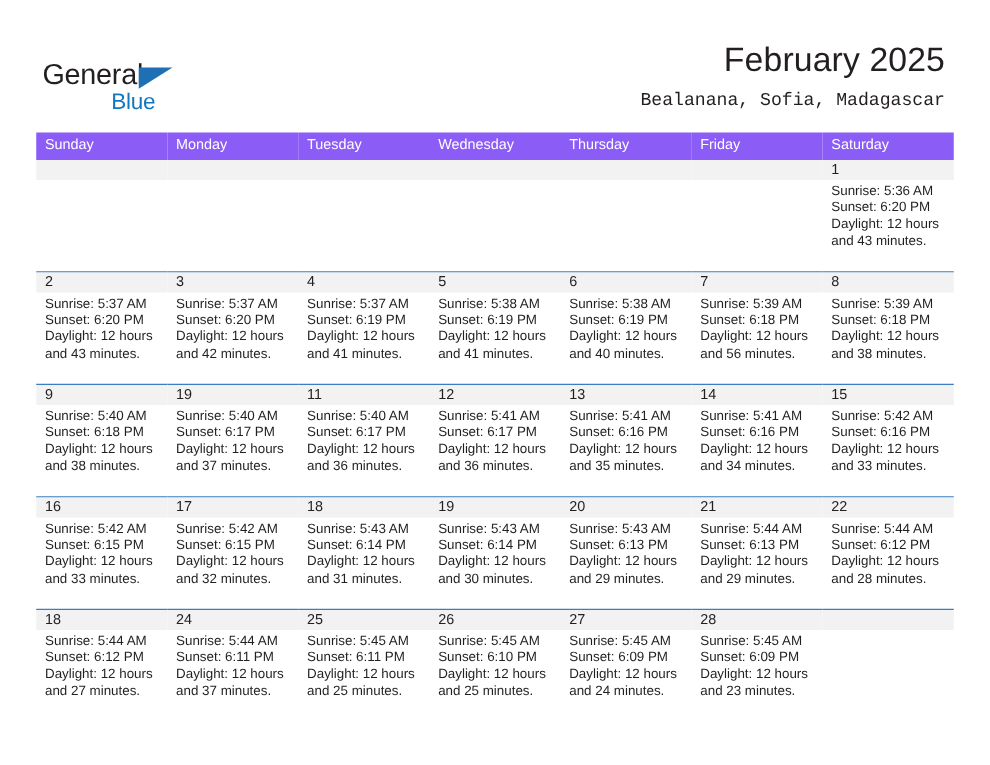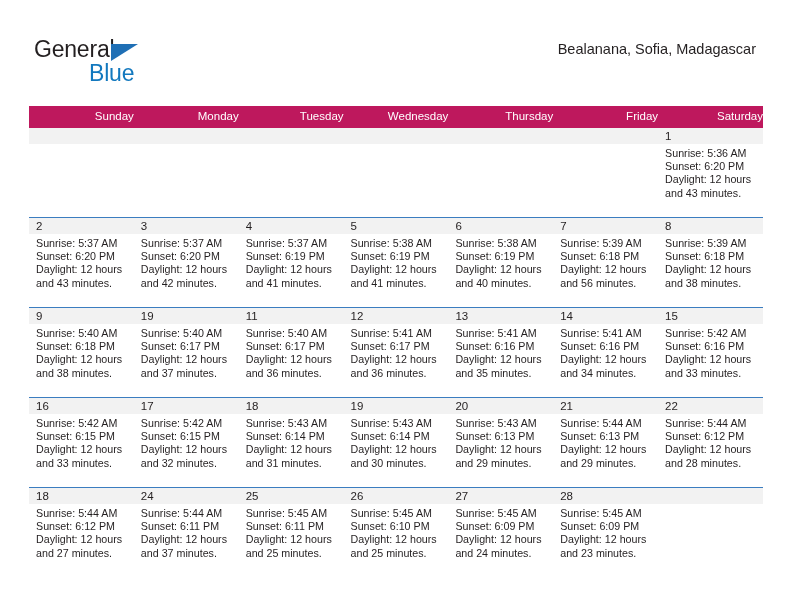--- a/index.html
+++ b/index.html
@@ -28,21 +28,21 @@
     position: absolute;
     left: 0;
     top: 0;
     width: 792px;
     height: 104px;
   }
 
   .brand {
     position: absolute;
     left: 34px;
-    top: 38px;
+    top: 48px;
     width: 170px;
     height: 50px;
     line-height: 1;
   }
   .brand-row1 {
     position: relative;
     height: 26px;
   }
   .brand-general {
     position: absolute;
@@ -59,21 +59,21 @@
     top: 6px;
     width: 0;
     height: 0;
     border-top: 17px solid #1f6fb5;
     border-right: 27px solid transparent;
   }
   .brand-blue {
     position: absolute;
     left: 55px;
     top: 24px;
-    font-size: 23px;
+    font-size: 18px;
     letter-spacing: -0.2px;
     color: #1278be;
     font-family: "Liberation Sans", sans-serif;
   }
 
   .title-block {
     position: absolute;
     right: 36px;
     top: 32px;
     text-align: right;
@@ -85,38 +85,39 @@
     letter-spacing: 0.1px;
     line-height: 32px;
     white-space: nowrap;
   }
   .location-title {
     margin-top: 8px;
     font-size: 14.5px;
     color: #231f20;
     line-height: 18px;
     white-space: nowrap;
+    font-family: Liberation Mono, monospace;
   }
 
   
   .calendar {
     position: absolute;
     left: 29px;
     top: 106px;
     width: 734px;
     border-collapse: collapse;
     table-layout: fixed;
   }
 
   .calendar th {
-    background: #be185d;
+    background: #8b5cf6;
     color: #ffffff;
     font-size: 11.5px;
     font-weight: normal;
-    text-align: right;
+    text-align: left;
     padding: 4px 0 5px 7px;
     height: 11px;
     line-height: 13px;
   }
 
   .calendar td {
     vertical-align: top;
     padding: 0;
     border-top: 1px solid #3b7dc0;
     height: 89px;
@@ -166,20 +167,21 @@
 
     <div class="brand">
       <div class="brand-row1">
         <span class="brand-general">General</span>
         <span class="brand-flag"></span>
       </div>
       <span class="brand-blue">Blue</span>
     </div>
 
     <div class="title-block">
+      <div class="month-title">February 2025</div>
       <div class="location-title">Bealanana, Sofia, Madagascar</div>
     </div>
 
   </div>
 
   <table class="calendar">
     <thead>
       <tr id="weekday-header-row">
           <th>Sunday</th>
           <th>Monday</th>

